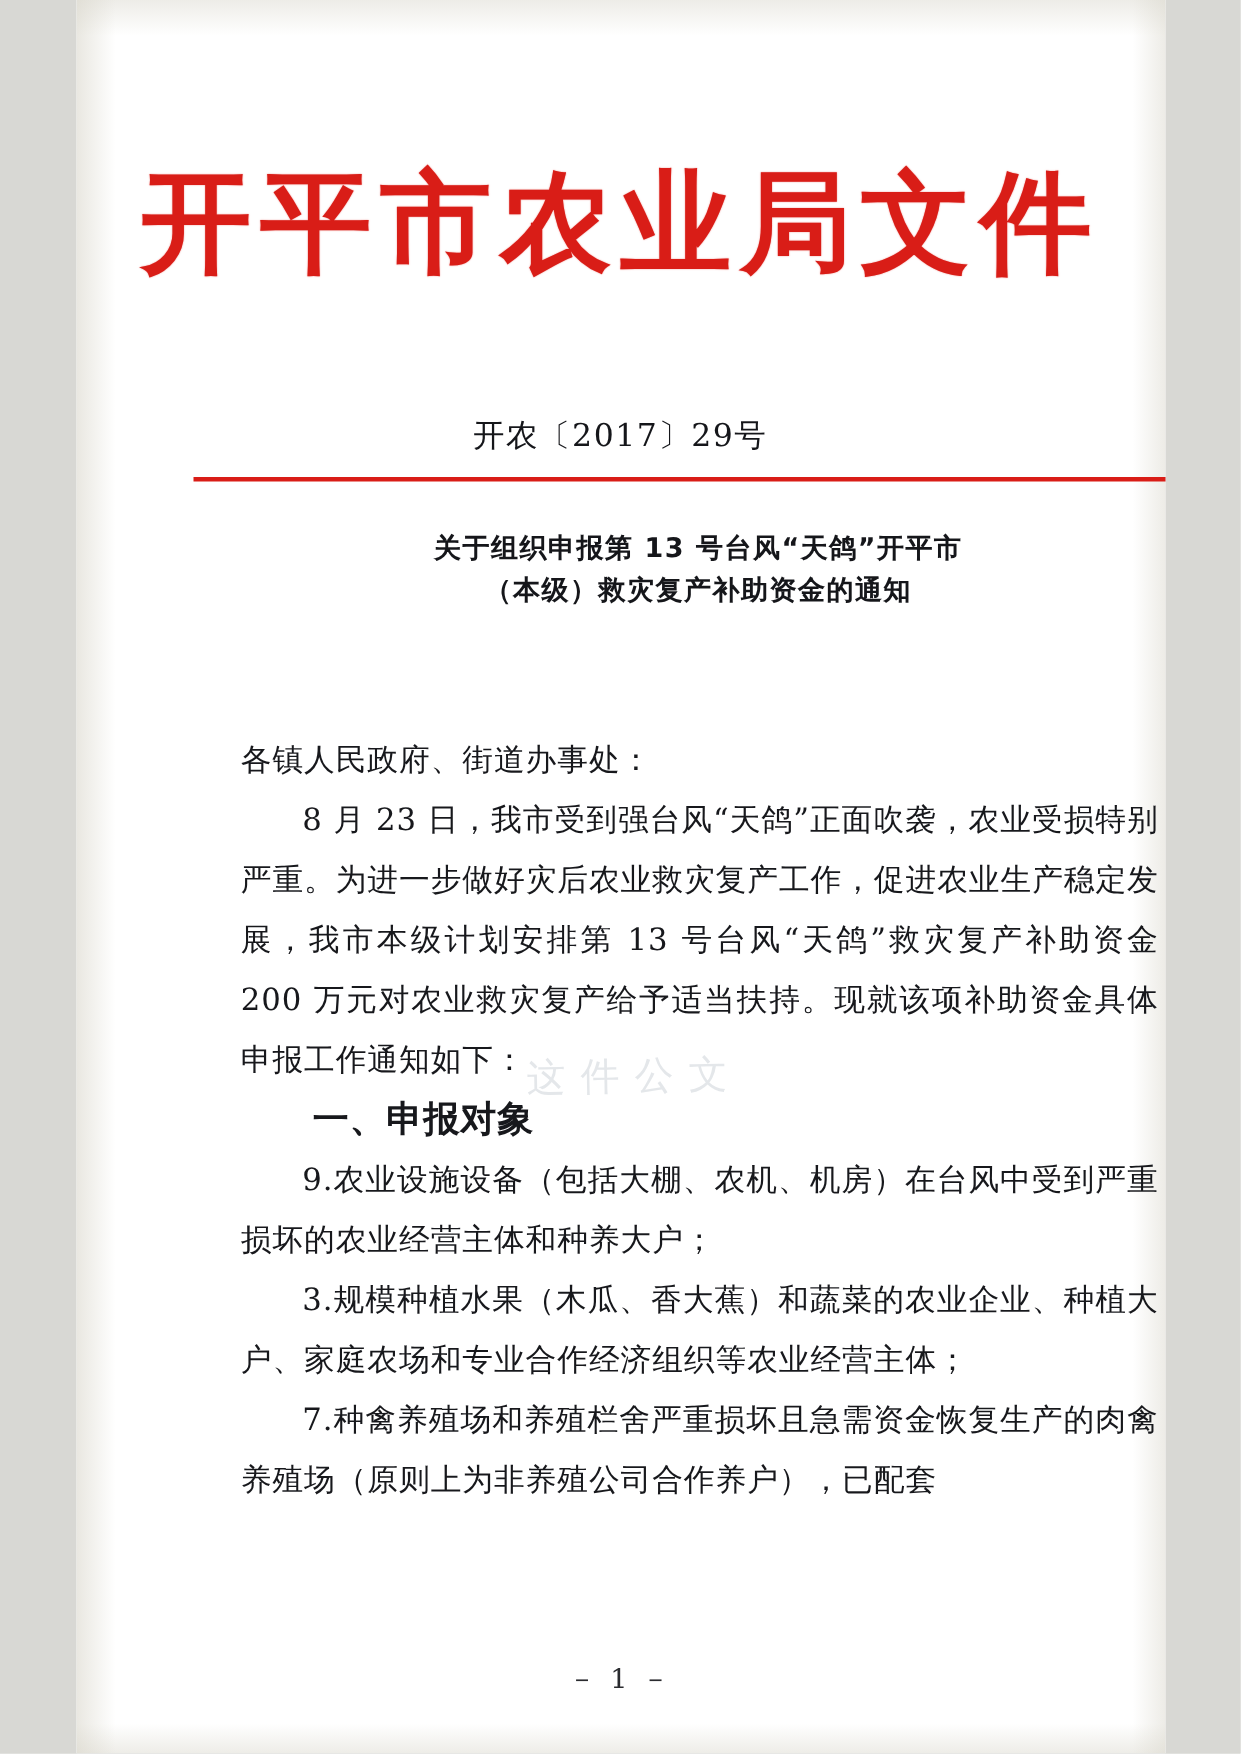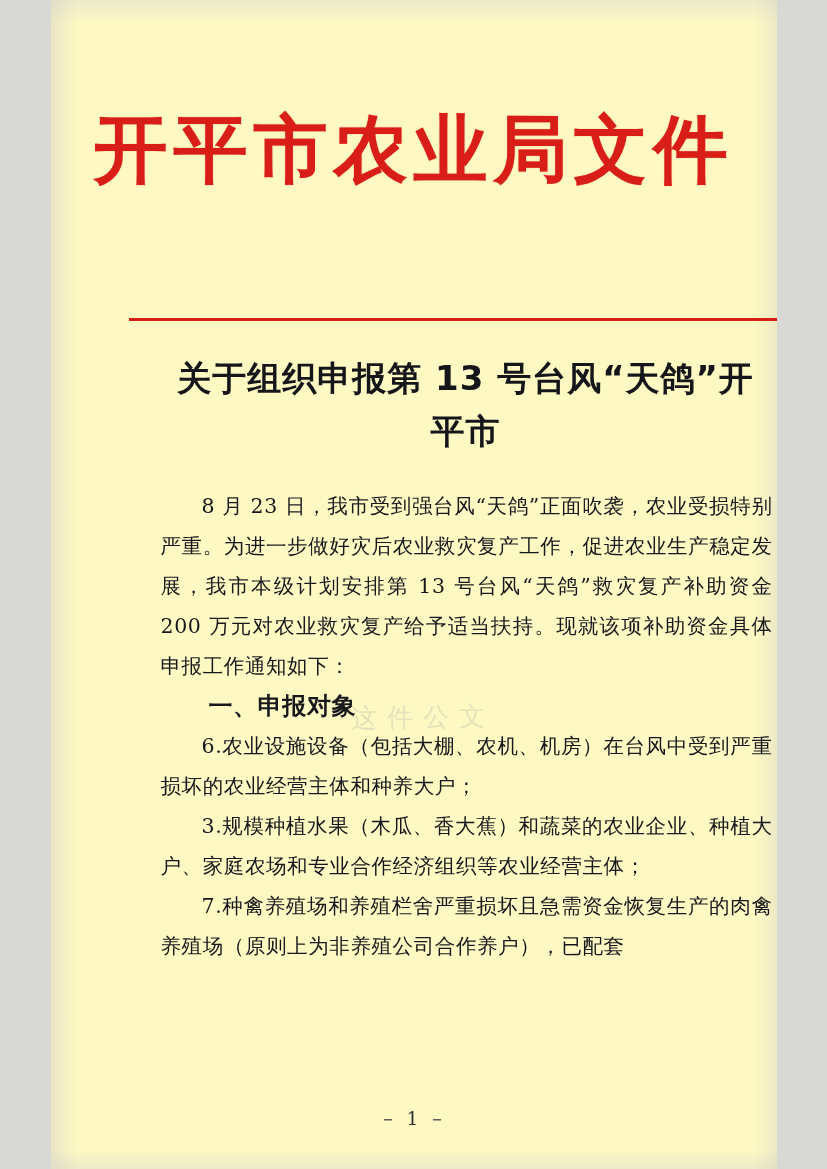--- a/index.html
+++ b/index.html
@@ -8,21 +8,21 @@
     background: #d8d8d4;
   }
   body {
     font-family: "DejaVu Serif", "Liberation Serif", serif;
   }
   .page {
     position: relative;
     width: 726px;
     height: 1169px;
     margin: 0 auto;
-    background: #fef9c3;
+    background: #ffffff;
     overflow: hidden;
     box-sizing: border-box;
     padding-left: 12px;
   }
   
   .paper-tint {
     position: absolute;
     inset: 0;
     background:
       linear-gradient(90deg, rgba(215,212,200,0.55) 0px, rgba(253,253,251,0) 26px),
@@ -63,21 +63,21 @@
     width: 671px;
     height: 3px;
     background: #d91d17;
   }
   .title {
     position: absolute;
     top: 352px;
     left: 110px;
     width: 610px;
     text-align: center;
-    font-size: 34px;
+    font-size: 18px;
     font-weight: bold;
     line-height: 1.55;
     color: #15161a;
     letter-spacing: 1px;
     font-family: "DejaVu Sans", "Liberation Sans", sans-serif;
   }
   .body-text {
     position: absolute;
     top: 486px;
     left: 110px;
@@ -124,31 +124,34 @@
   }
 </style>
 </head>
 <body>
 
 <div class="page">
   <div class="paper-tint"></div>
 
   <div class="masthead">开平市农业局文件</div>
 
+  <div class="doc-number">开农〔2017〕29号</div>
 
   <div class="red-rule"></div>
 
   <div class="title">
     <div>关于组织申报第 13 号台风“天鸽”开平市</div>
+    <div>（本级）救灾复产补助资金的通知</div>
   </div>
 
   <div class="watermark">这件公文</div>
 
   <div class="body-text">
+    <p>各镇人民政府、街道办事处：</p>
     <p class="indent">8 月 23 日，我市受到强台风“天鸽”正面吹袭，农业受损特别严重。为进一步做好灾后农业救灾复产工作，促进农业生产稳定发展，我市本级计划安排第 13 号台风“天鸽”救灾复产补助资金 200 万元对农业救灾复产给予适当扶持。现就该项补助资金具体申报工作通知如下：</p>
     <p class="heading-inline">一、申报对象</p>
-    <p class="indent">6.农业设施设备（包括大棚、农机、机房）在台风中受到严重损坏的农业经营主体和种养大户；</p>
+    <p class="indent">9.农业设施设备（包括大棚、农机、机房）在台风中受到严重损坏的农业经营主体和种养大户；</p>
     <p class="indent">3.规模种植水果（木瓜、香大蕉）和蔬菜的农业企业、种植大户、家庭农场和专业合作经济组织等农业经营主体；</p>
     <p class="indent">7.种禽养殖场和养殖栏舍严重损坏且急需资金恢复生产的肉禽养殖场（原则上为非养殖公司合作养户），已配套</p>
   </div>
 
   <div class="page-number">－ 1 －</div>
 </div>
 
 </body></html>

